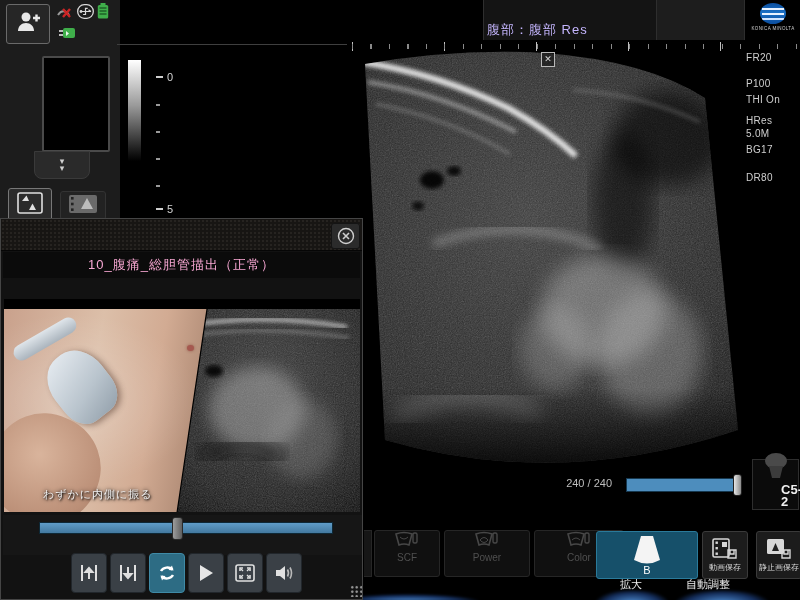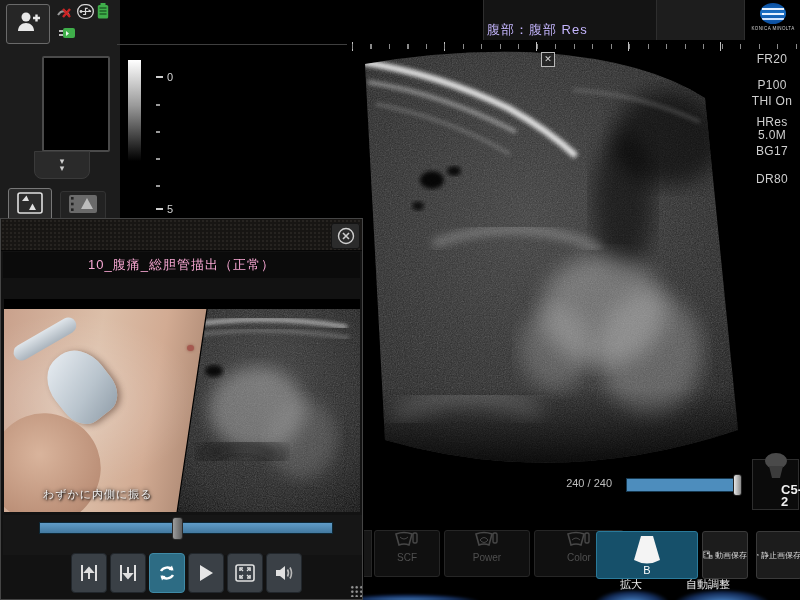--- a/index.html
+++ b/index.html
@@ -40,21 +40,21 @@
   #ruler-top-small{left:352px;top:44px;width:446px;height:5px;
      background:repeating-linear-gradient(90deg,#8a8a8a 0 1px,transparent 1px 18.5px);}
   #ruler-top-big{left:352px;top:42px;width:446px;height:9px;
      background:repeating-linear-gradient(90deg,#c0c0c0 0 1px,transparent 1px 92px);}
   #gray-bar{left:128px;top:60px;width:13px;height:101px;background:linear-gradient(#fff,#9a9a9a 45%,#1a1a1a 90%,#000);}
   .depth-tick{left:156px;width:40px;height:10px;display:flex;align-items:center;gap:4px;color:#d5d5d5;font-size:11px;}
   .depth-tick .dash{width:7px;height:2px;background:#cfcfcf;}
   .depth-tick.minor .dash{width:4px;height:2px;background:#9a9a9a;}
 
   
-  .param{left:746px;width:52px;text-align:center;font-size:12px;color:#cfcfcf;letter-spacing:.3px;}
+  .param{left:746px;width:52px;text-align:left;font-size:10px;color:#cfcfcf;letter-spacing:.3px;}
 
   
   #cine-counter{left:552px;top:477px;width:60px;text-align:right;font-size:11px;color:#bdbdbd;}
   #cine-bar{left:626px;top:478px;width:110px;height:12px;background:#4d8dbd;border:1px solid #16384f;}
   #cine-thumb{left:733px;top:474px;width:7px;height:20px;border-radius:3px;
      background:linear-gradient(90deg,#e6e6e6,#8a8a8a);border:1px solid #222;}
   #probe-box{left:752px;top:459px;width:45px;height:49px;background:#0b0b0b;border:1px solid #2e2e2e;
      display:flex;flex-direction:column;align-items:center;justify-content:flex-end;}
   #probe-label{font-size:13px;font-weight:bold;color:#f0f0f0;line-height:12px;margin-bottom:1px;padding-left:32px;}
 
@@ -63,21 +63,21 @@
      display:flex;flex-direction:column;align-items:center;justify-content:flex-start;gap:1px;}
   .mode-btn .lbl{font-size:10px;color:#4f4f4f;}
   .mode-btn svg{opacity:.45;}
   #btn-scf{left:374px;width:64px;}
   #btn-power{left:444px;width:84px;}
   #btn-color{left:534px;width:88px;}
   #btn-b{left:596px;top:531px;width:100px;height:46px;background:#16506a;border:1px solid #2a7a9a;border-radius:3px;
      display:flex;flex-direction:column;align-items:center;justify-content:center;}
   #btn-b .lbl{font-size:11px;color:#fff;}
   .save-btn{top:531px;width:44px;height:46px;background:#1c1c1c;border:1px solid #3a3a3a;border-radius:3px;
-     display:flex;flex-direction:row;align-items:center;justify-content:center;gap:2px;}
+     display:flex;flex-direction:column;align-items:center;justify-content:center;gap:2px;}
   .save-btn .lbl{font-size:8px;color:#d8d8d8;white-space:nowrap;}
   #btn-movie{left:702px;}
   #btn-still{left:756px;}
   #btn-sliver{left:364px;top:530px;width:7px;height:45px;background:#161616;border:1px solid #262626;border-left:none;}
 
   .foot-label{top:577px;font-size:11px;color:#efefef;}
   #foot-zoom{left:620px;}
   #foot-auto{left:686px;}
   .glow{height:12px;border-radius:50% 50% 0 0;
      background:radial-gradient(ellipse at 50% 120%,rgba(90,160,235,.95),rgba(40,90,180,.5) 55%,transparent 75%);

